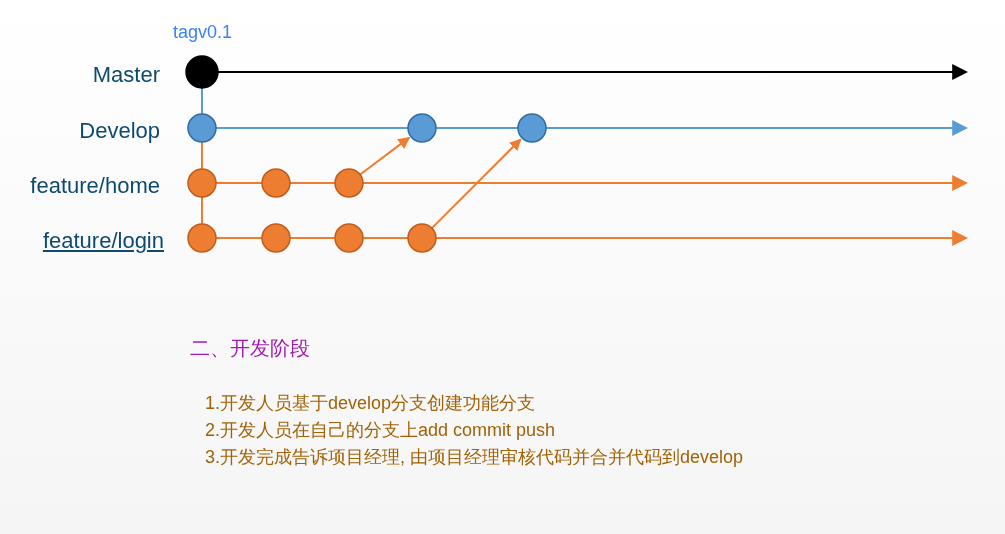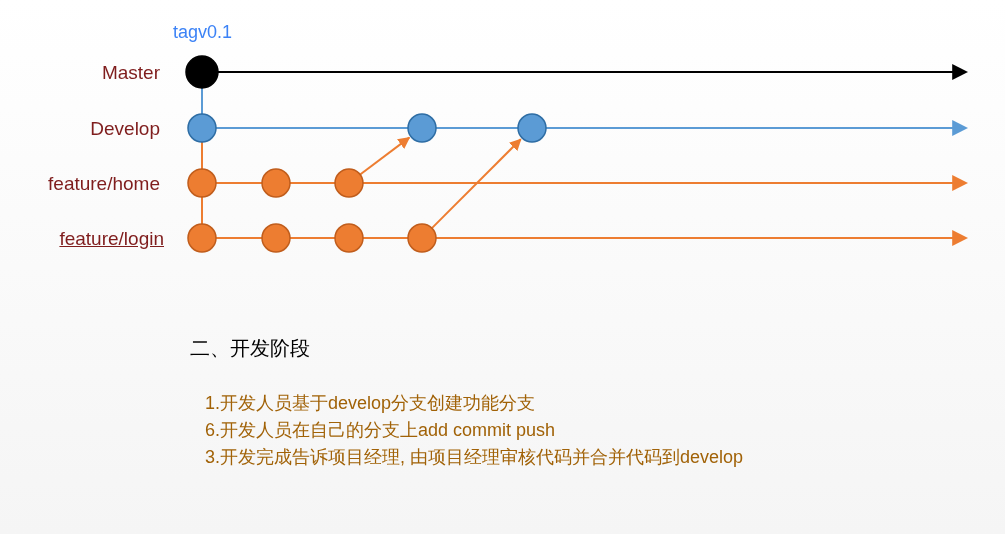--- a/index.html
+++ b/index.html
@@ -13,34 +13,34 @@
   }
   .diagram {
     position: absolute;
     top: 0;
     left: 0;
     width: 1005px;
     height: 300px;
   }
   .branch-label {
     position: absolute;
-    font-size: 19px;
-    color: #7f1d1d;
+    font-size: 22px;
+    color: #0c4a6e;
     text-align: right;
     width: 140px;
   }
   .tag-label {
     position: absolute;
     font-size: 18px;
     color: #3b82f6;
   }
   .section-title {
     position: absolute;
     font-size: 20px;
-    color: #000000;
+    color: #a21caf;
   }
   .step-list {
     position: absolute;
     font-size: 18px;
     color: #a16207;
     line-height: 1.5;
   }
   .step-item {
     display: block;
   }
@@ -98,15 +98,15 @@
       <circle cx="276" cy="238" r="14" fill="#ed7d31" stroke="#c05d1c" stroke-width="1.5"></circle>
       <circle cx="349" cy="238" r="14" fill="#ed7d31" stroke="#c05d1c" stroke-width="1.5"></circle>
       <circle cx="422" cy="238" r="14" fill="#ed7d31" stroke="#c05d1c" stroke-width="1.5"></circle>
     </g>
 </svg>
 
 <div class="section-title" style="left:190px; top:335px;">二、开发阶段</div>
 
 <div class="step-list" style="left:205px; top:390px;">
   <span class="step-item">1.开发人员基于develop分支创建功能分支</span>
-  <span class="step-item">6.开发人员在自己的分支上add commit push</span>
+  <span class="step-item">2.开发人员在自己的分支上add commit push</span>
   <span class="step-item">3.开发完成告诉项目经理, 由项目经理审核代码并合并代码到develop</span>
 </div>
 
 </body></html>

